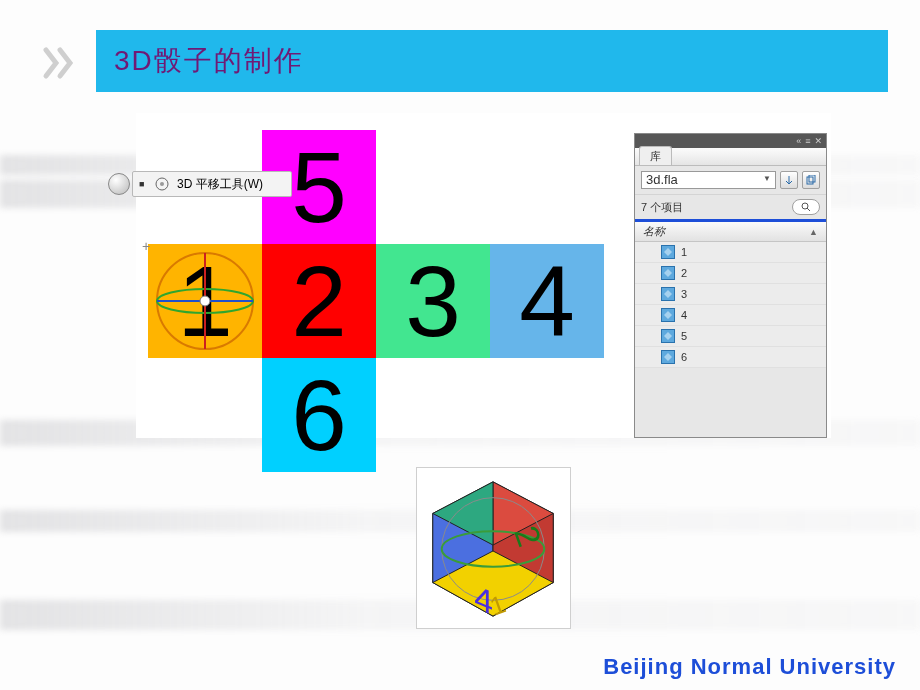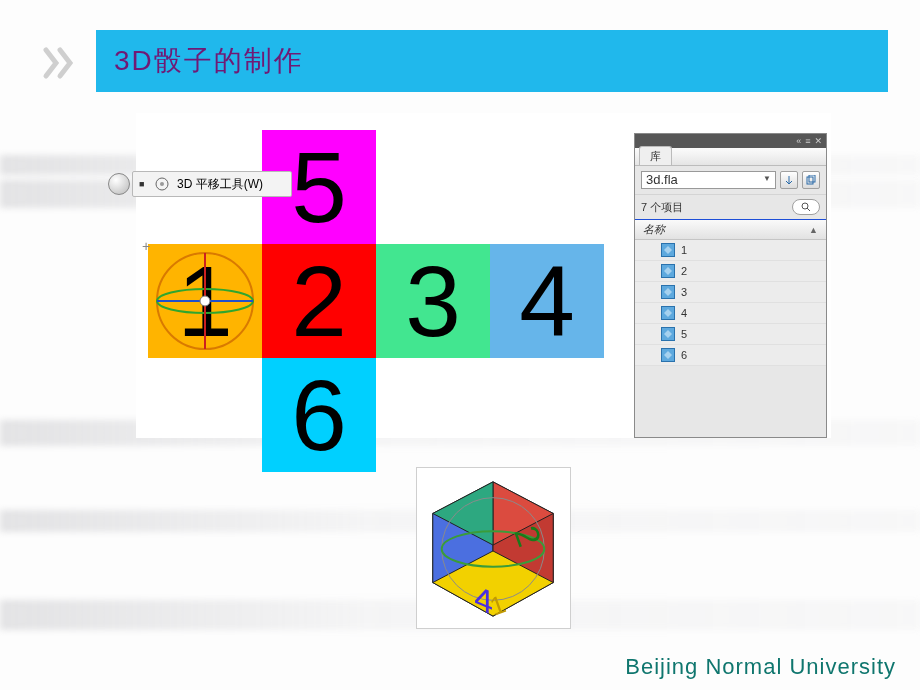--- a/index.html
+++ b/index.html
@@ -101,43 +101,43 @@
     border-radius:3px 3px 0 0;}
   .panel-row{display:flex;align-items:center;gap:4px;padding:5px 6px;
     border-bottom:1px solid #d4d4d4;}
   .doc-select{flex:1;height:18px;border:1px solid #999;background:#fff;
     font-size:13px;padding:0 4px;position:relative;}
   .doc-select::after{content:"▼";position:absolute;right:4px;top:2px;font-size:8px;color:#555;}
   .mini-btn{width:18px;height:18px;border:1px solid #a0a0a0;
     background:linear-gradient(#fff,#dcdcdc);border-radius:2px;
     display:flex;align-items:center;justify-content:center;font-size:10px;color:#2a6aa8;}
   .panel-count{display:flex;align-items:center;justify-content:space-between;
-    padding:4px 6px;border-bottom:1px solid #1d4ed8;}
+    padding:4px 6px;border-bottom:3px solid #1d4ed8;}
   .search-box{width:28px;height:16px;border:1px solid #a0a0a0;border-radius:8px;
     background:#fff;display:flex;align-items:center;justify-content:center;}
   .col-head{display:flex;background:linear-gradient(#fafafa,#e2e2e2);
     border-bottom:1px solid #c5c5c5;padding:2px 8px;font-size:11px;
     justify-content:space-between;align-items:center;font-style:italic;}
   .asc{font-size:9px;color:#666;}
   .lib-list{background:#ececec;}
   .lib-item{display:flex;align-items:center;gap:6px;padding:3px 8px 3px 26px;
     border-bottom:1px solid #e0e0e0;font-size:11px;}
   .mc-icon{width:14px;height:14px;background:#5ea9de;border:1px solid #2a72ad;
     position:relative;display:inline-block;}
   .mc-icon::before{content:"";position:absolute;inset:2px;background:#a5d1ef;
     clip-path:polygon(50% 0,100% 50%,50% 100%,0 50%);}
 
   
   .cube-box{position:absolute;top:467px;left:416px;width:155px;height:162px;
     border:1px solid #cfcfcf;background:#fff;z-index:1;}
   .cube-box svg{width:100%;height:100%;}
 
   
-  .wmk{position:absolute;bottom:10px;right:24px;color:#0f766e;
-    font-size:22px;font-weight:400;letter-spacing:1px;z-index:0;}
+  .wmk{position:absolute;bottom:10px;right:24px;color:#1d4ed8;
+    font-size:22px;font-weight:700;letter-spacing:1px;z-index:0;}
 </style>
 </head>
 <body>
 
 <div class="blur b1"></div>
 <div class="blur b2"></div>
 <div class="blur b3"></div>
 <div class="blur b4"></div>
 <div class="blur b5"></div>
 

